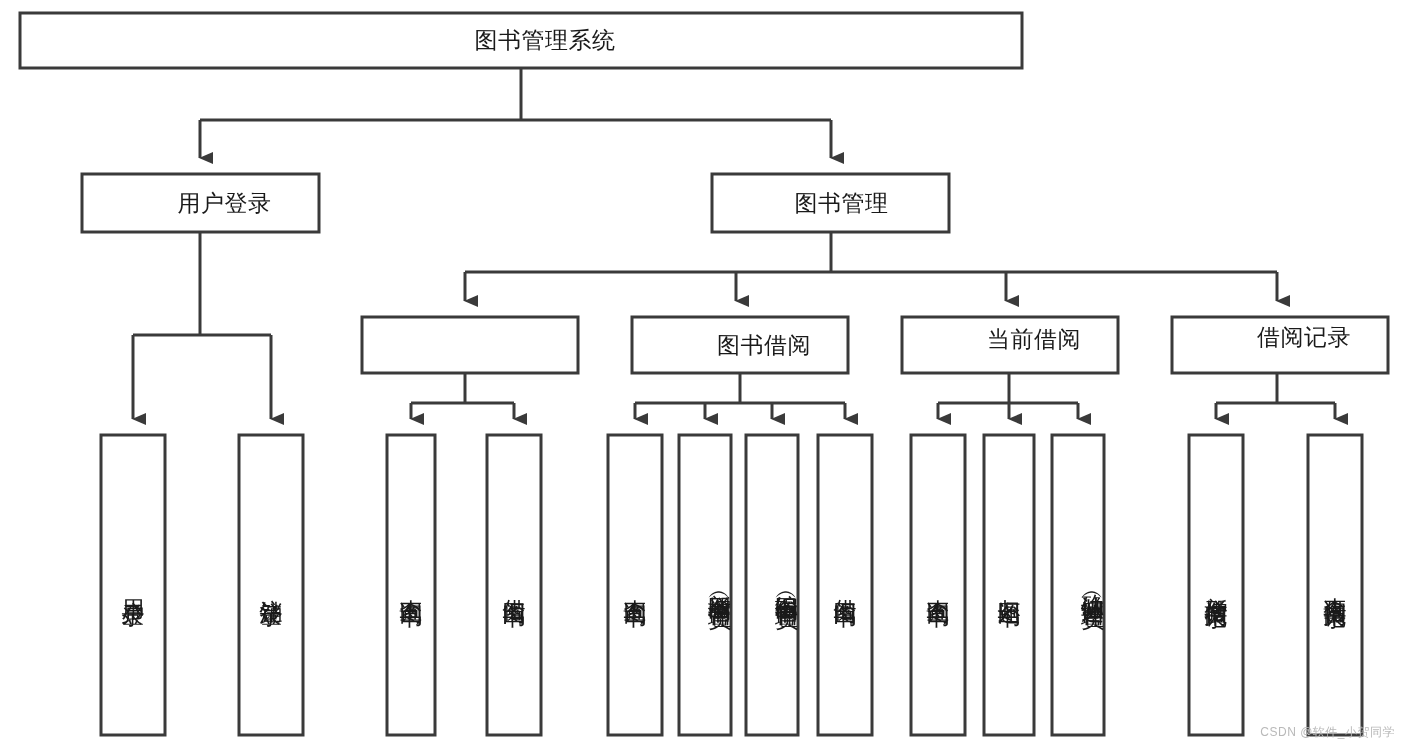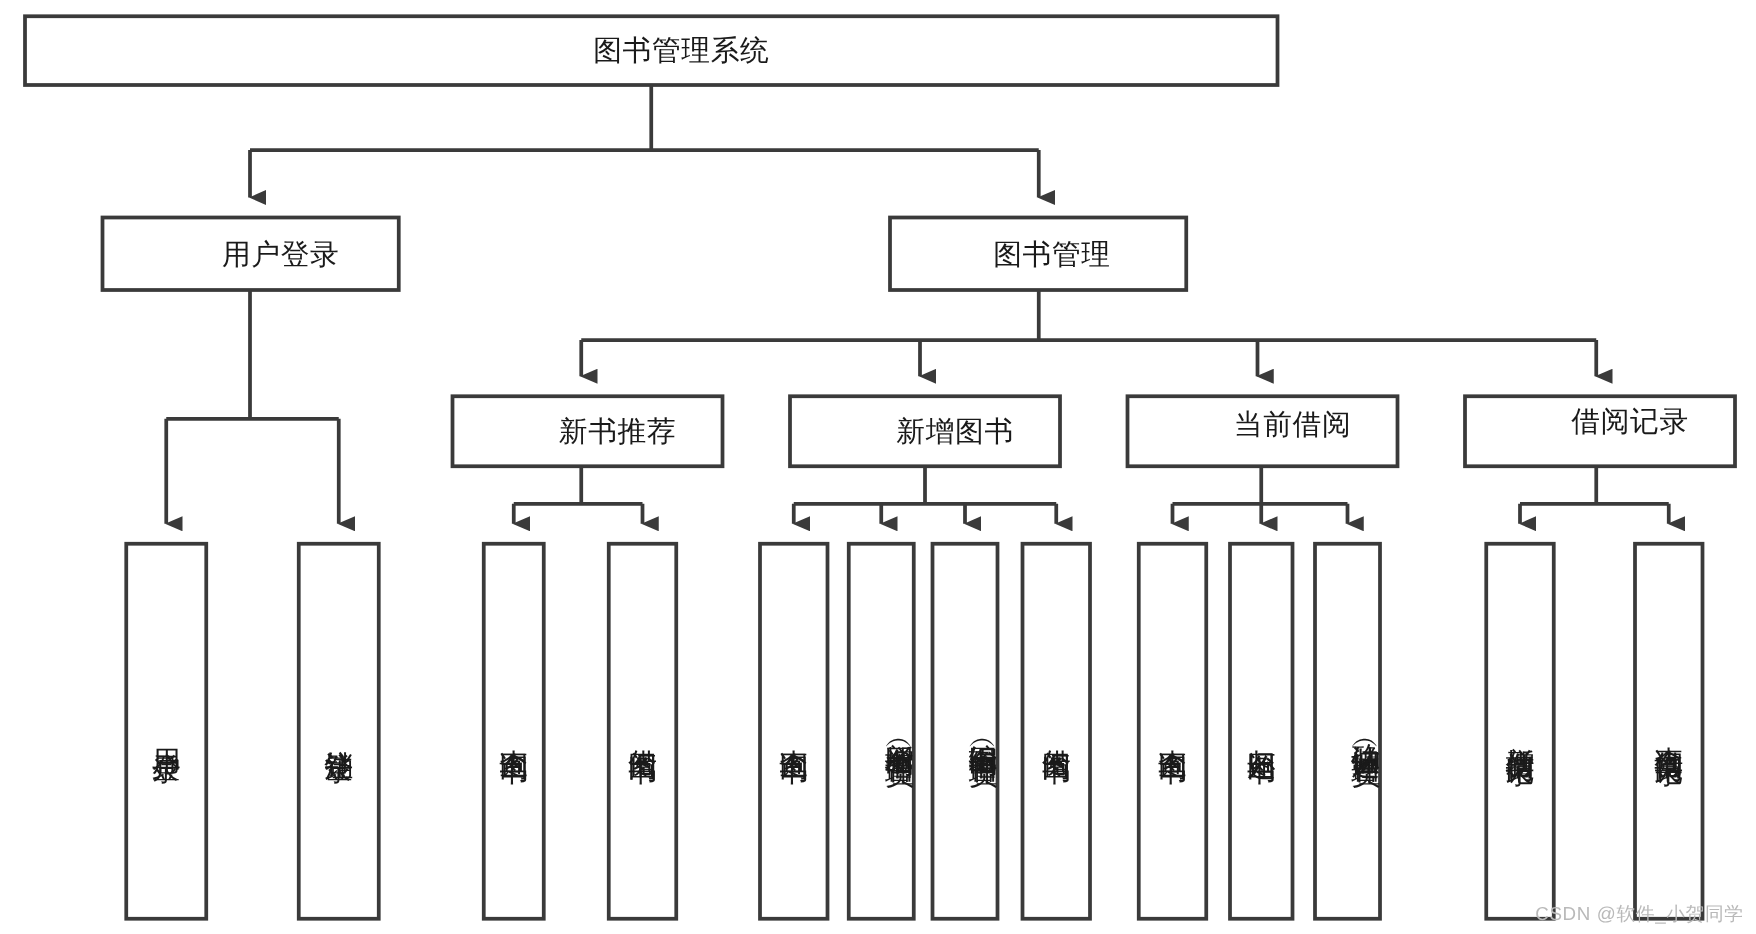--- a/index.html
+++ b/index.html
@@ -61,21 +61,21 @@
     writing-mode: vertical-rl;
     text-orientation: upright;
     letter-spacing: 2px;
     line-height: 1;
     pointer-events: none;
   }
   .watermark {
     position: absolute;
     right: 10px;
     bottom: 6px;
-    font-size: 15px;
+    font-size: 12px;
     color: #b9b9b9;
     letter-spacing: 0.5px;
     white-space: nowrap;
   }
 </style>
 </head>
 <body>
 
 <div id="canvas">
 
@@ -153,22 +153,21 @@
     <path class="connector" d="M1216,403 L1335,403"></path>
     <path class="connector" d="M1216,403 L1216,419" marker-end="url(#arrow)"></path>
     <path class="connector" d="M1335,403 L1335,419" marker-end="url(#arrow)"></path>
   </svg>
 
   <div class="node-label-h" style="left:20px; top:13px; width:1002px; height:55px;">图书管理系统</div>
 
   <div class="node-label-h" style="left:82px; top:174px; width:237px; height:58px;">用户登录</div>
   <div class="node-label-h" style="left:712px; top:174px; width:211px; height:58px;border-radius:19px;">图书管理</div>
 
-  <div class="node-label-h" style="left:362px; top:317px; width:216px; height:56px;">新书推荐</div>
-  <div class="node-label-h" style="left:632px; top:317px; width:216px; height:56px;">新增图书</div>
+  <div class="node-label-h" style="left:632px; top:317px; width:216px; height:56px;">图书借阅</div>
   <div class="node-label-h" style="left:902px; top:317px; width:216px; height:44px;">当前借阅</div>
   <div class="node-label-h" style="left:1172px; top:301px; width:216px; height:72px;">借阅记录</div>
 
   <div class="node-label-v" style="left:101px; top:435px; width:64px; height:300px;">用户登录</div>
   <div class="node-label-v" style="left:239px; top:435px; width:64px; height:300px;">注销登录</div>
 
   <div class="node-label-v" style="left:387px; top:435px; width:48px; height:300px;">查询图书</div>
   <div class="node-label-v" style="left:487px; top:435px; width:54px; height:300px;">借阅图书</div>
 
   <div class="node-label-v" style="left:608px; top:435px; width:54px; height:300px;">查询图书</div>

